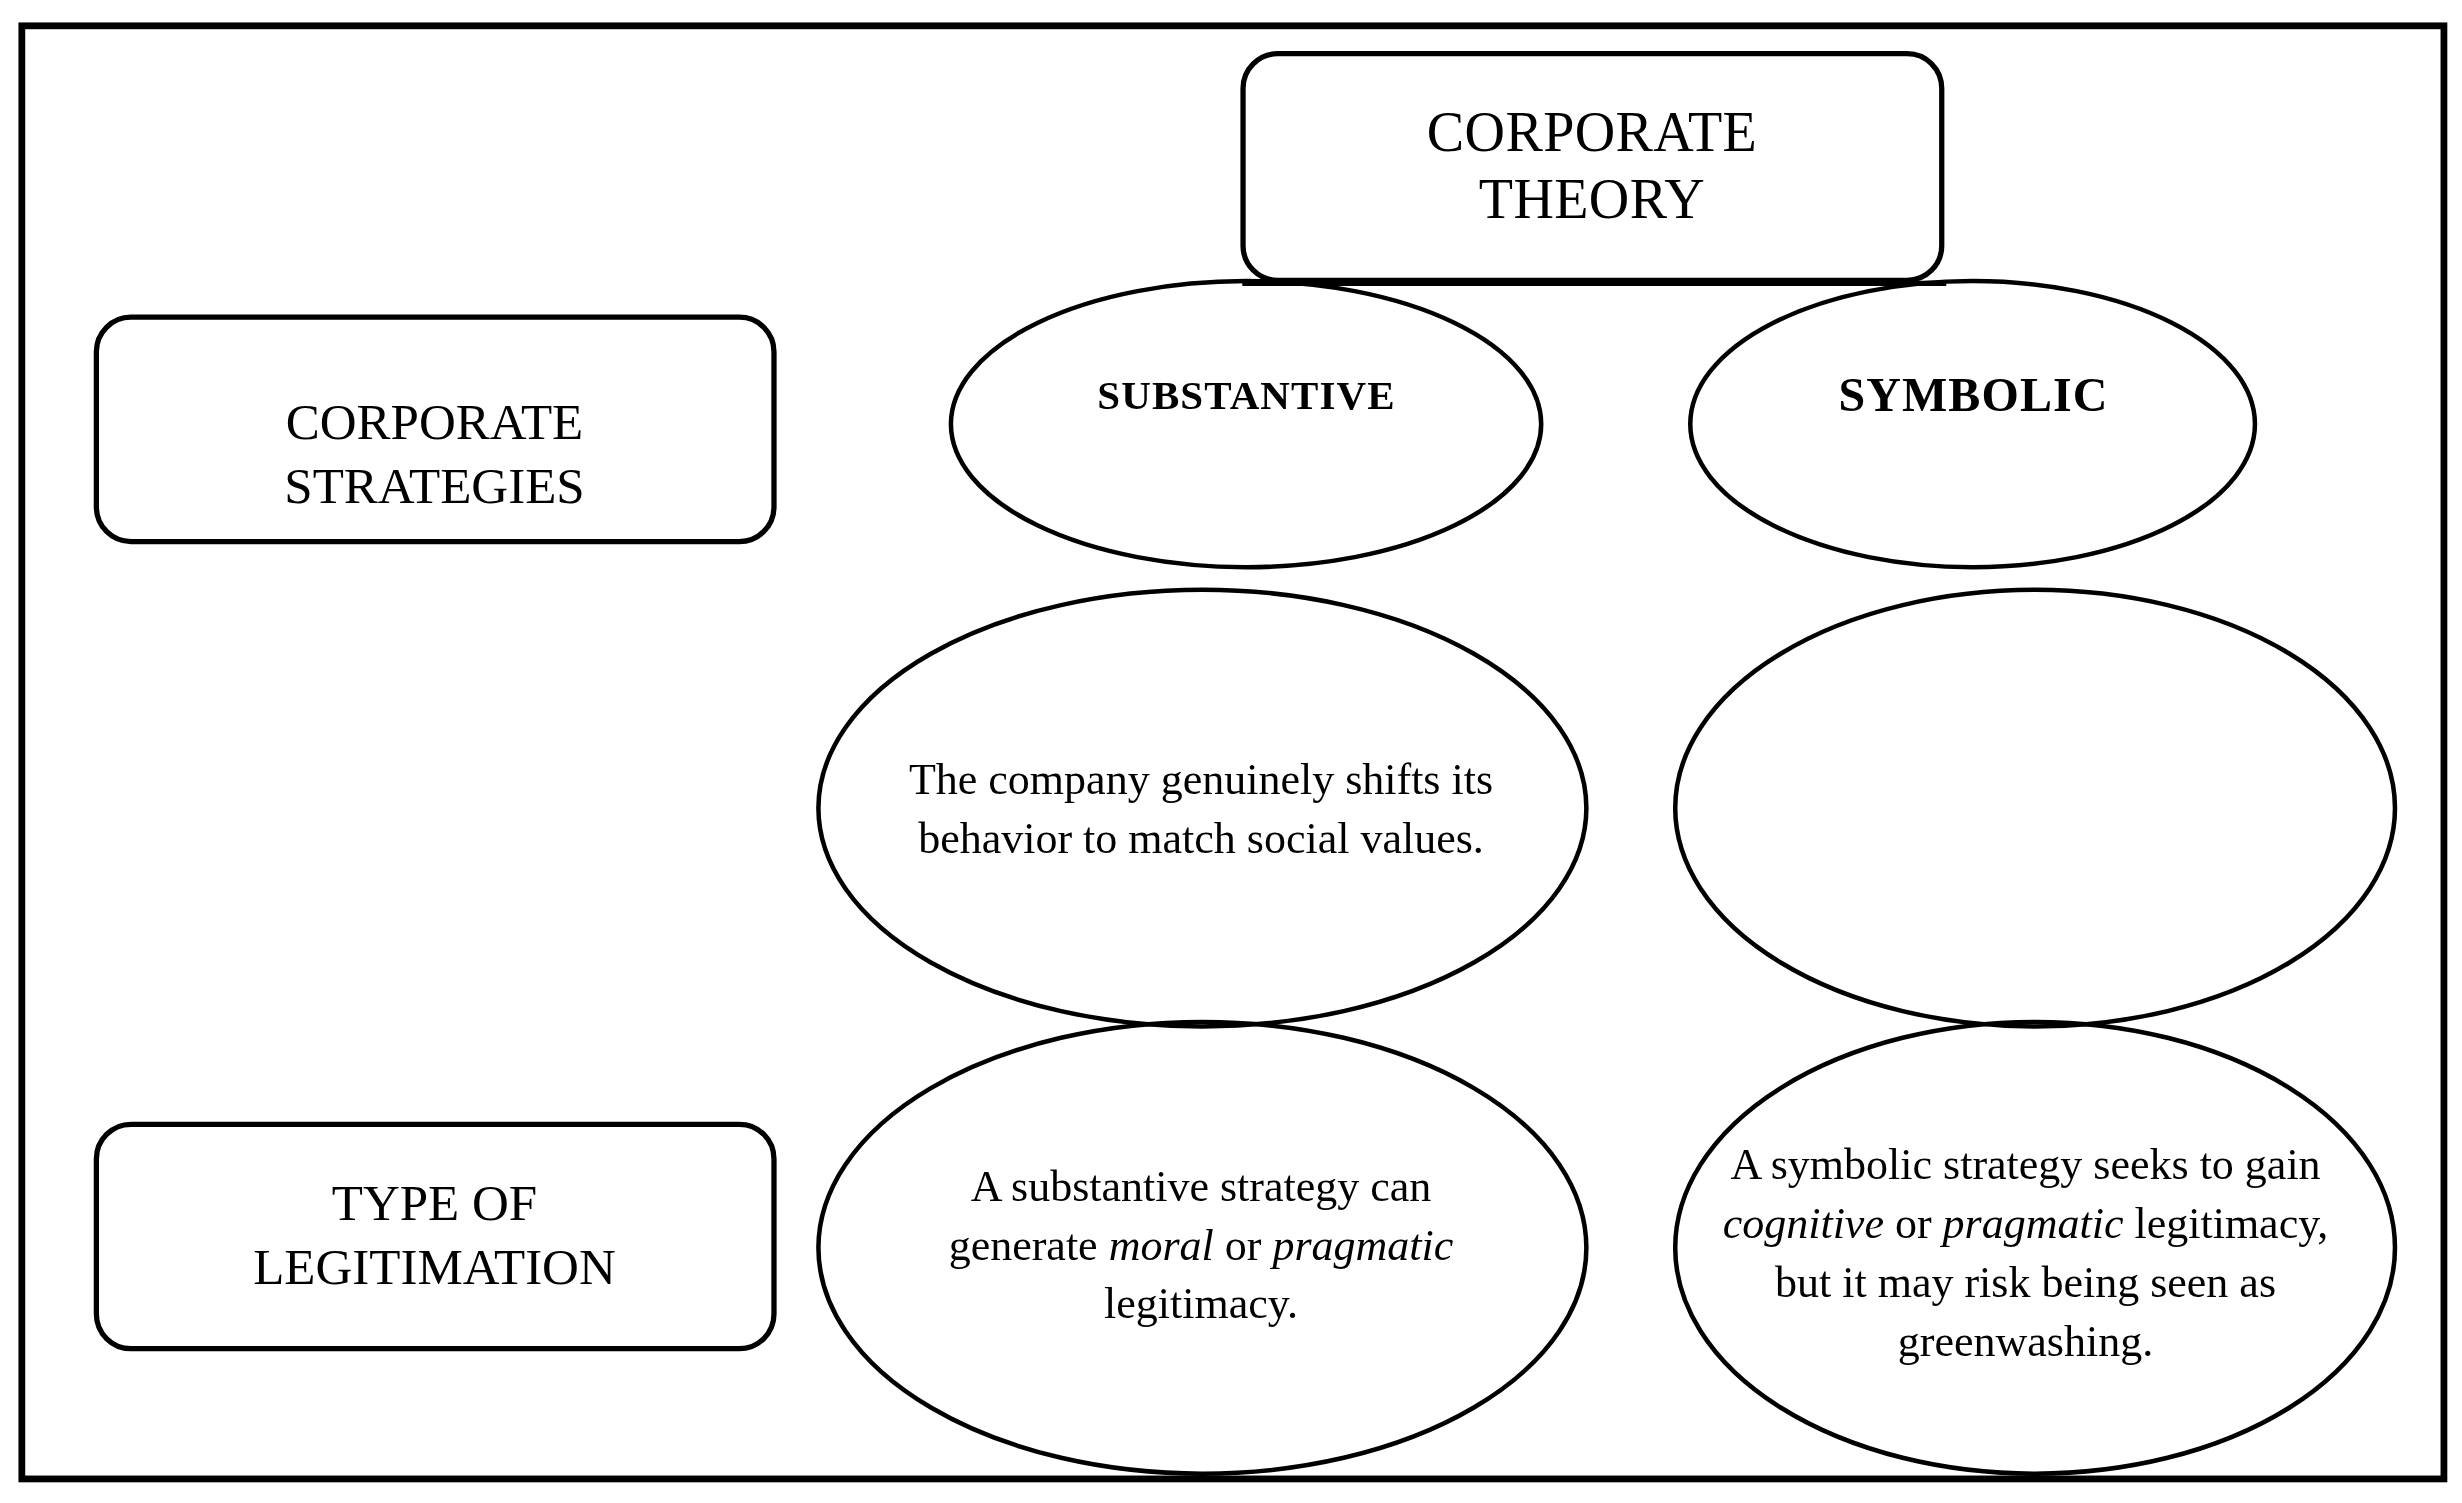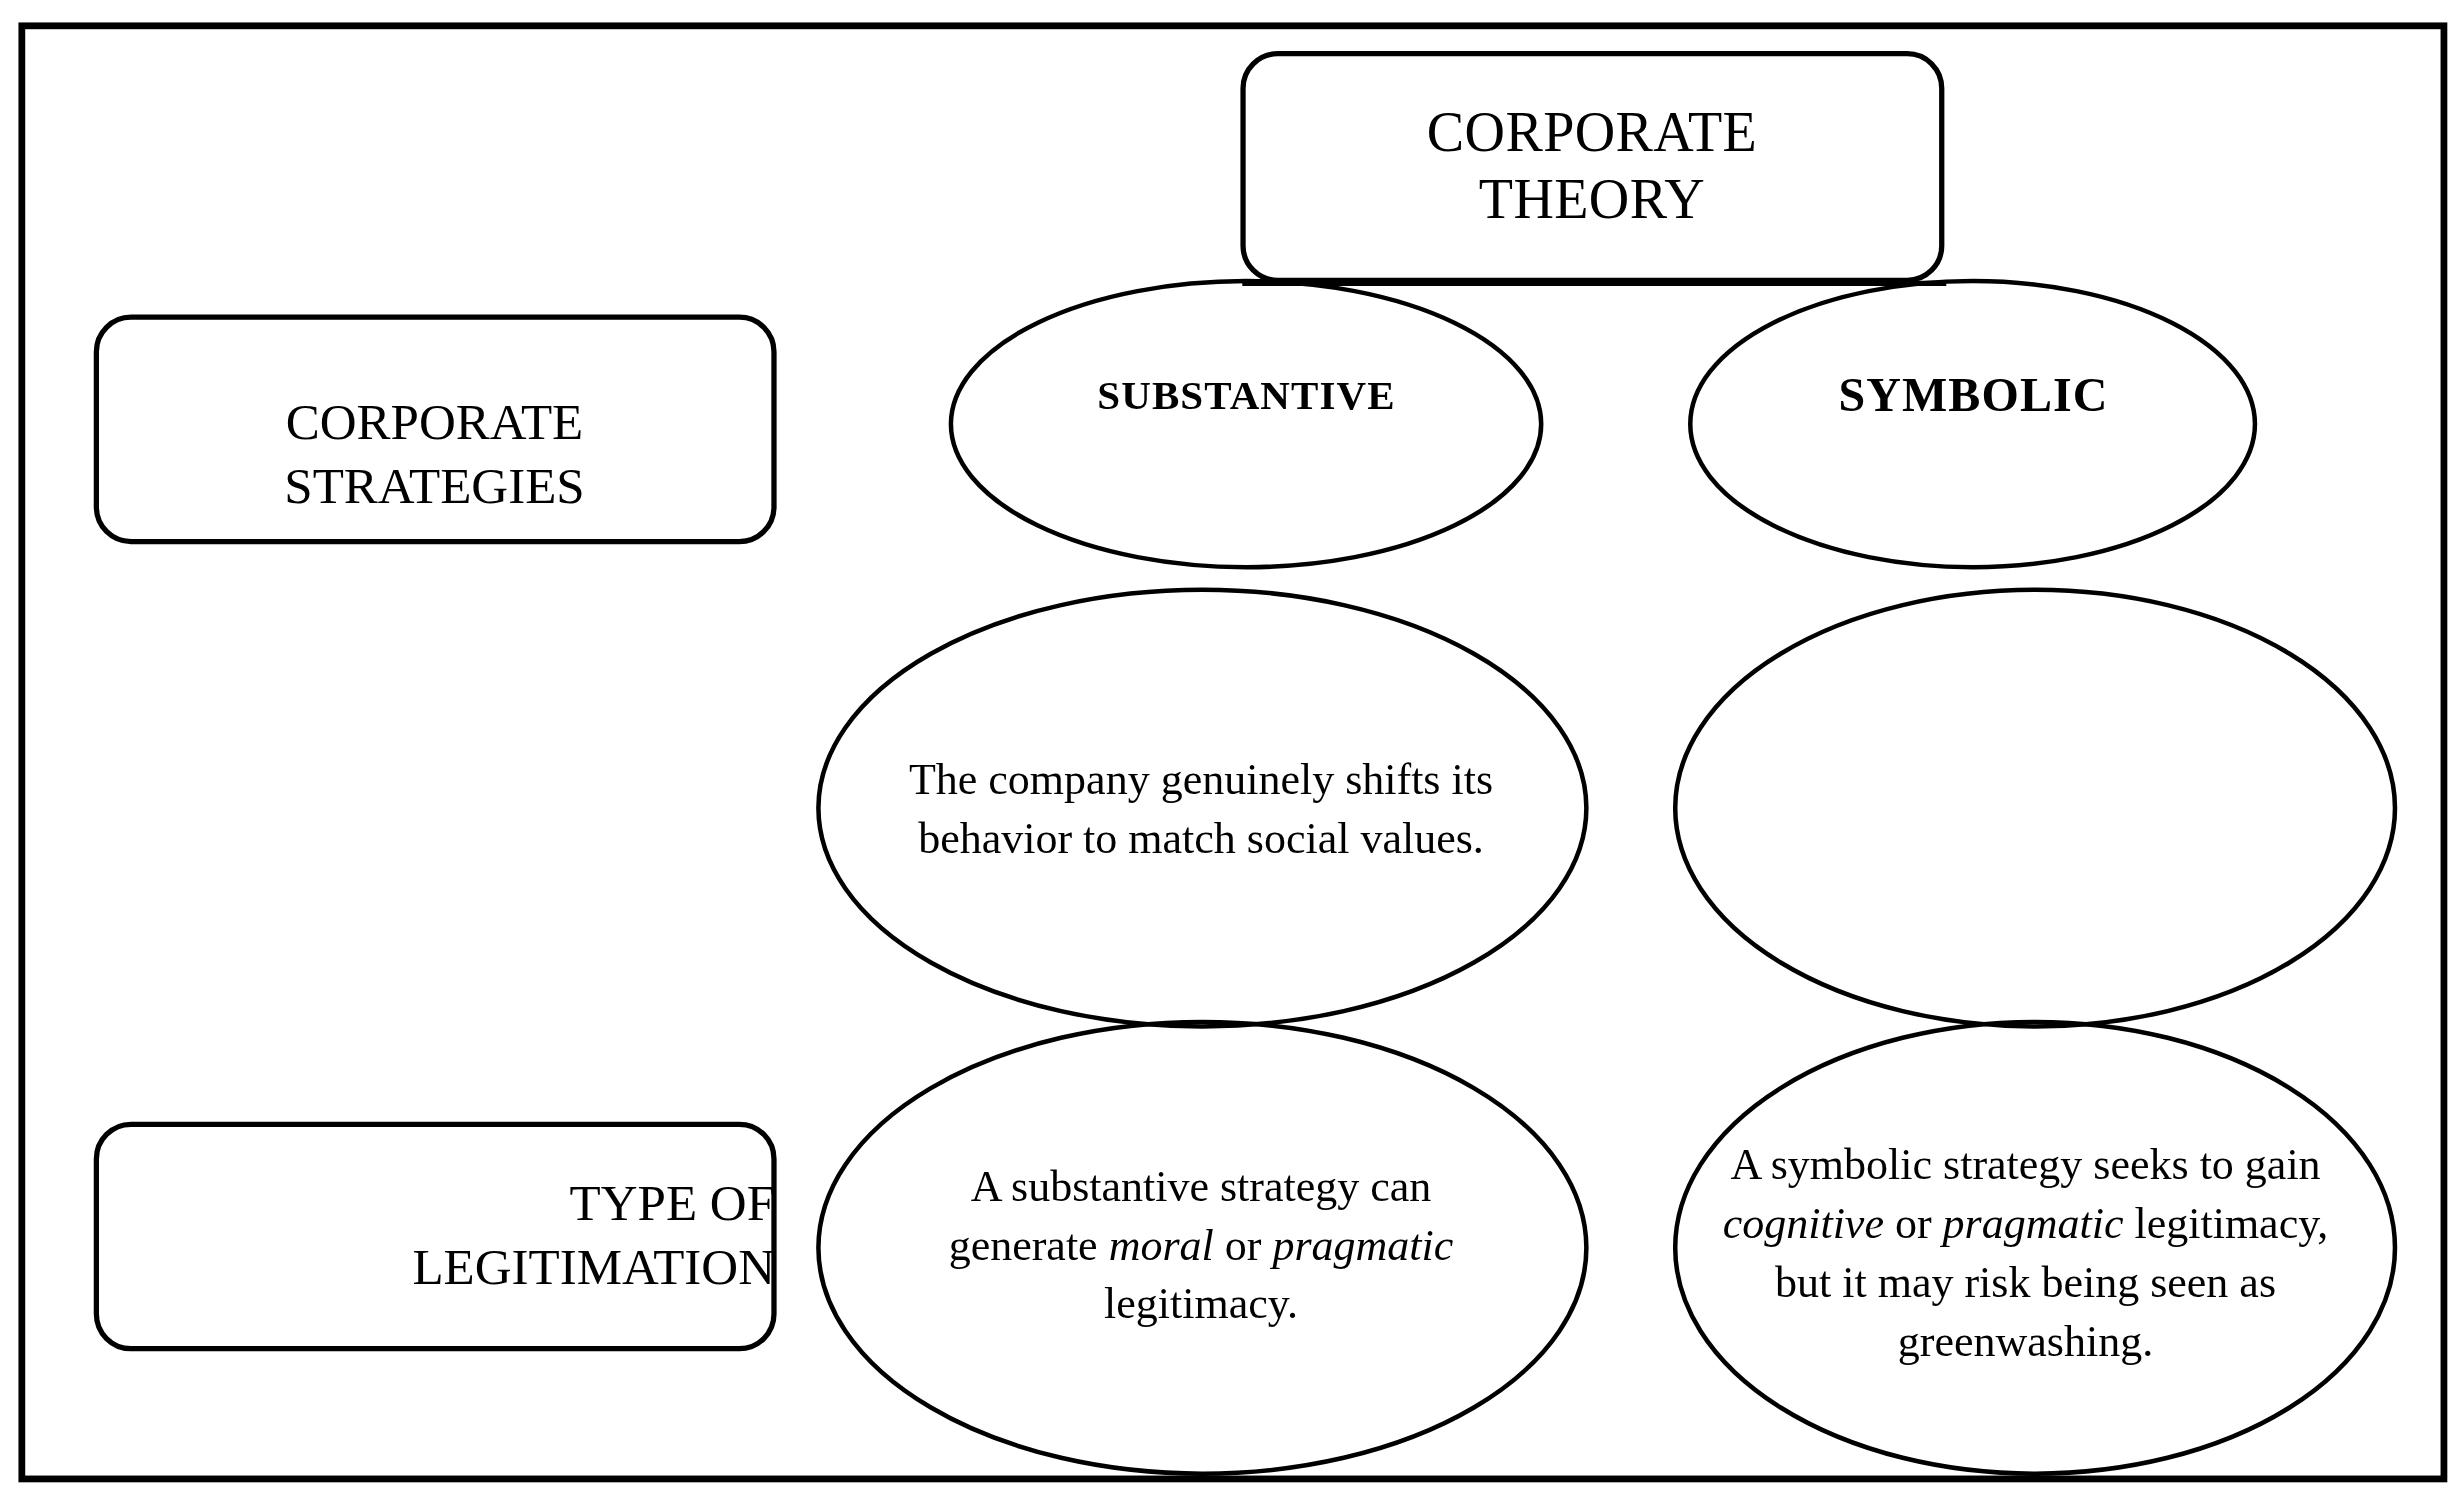--- a/index.html
+++ b/index.html
@@ -83,21 +83,20 @@
     margin-top: 26px;
   }
 
   #label-type-of-legitimation {
     left: 94px;
     top: 1122px;
     width: 681px;
     height: 227px;
     font-size: 51px;
     line-height: 1.25;
-    text-align: right;
   }
 
   #text-substantive {
     left: 949px;
     top: 354px;
     width: 595px;
     height: 83px;
     font-size: 41px;
     font-weight: bold;
     letter-spacing: 1.1px;

